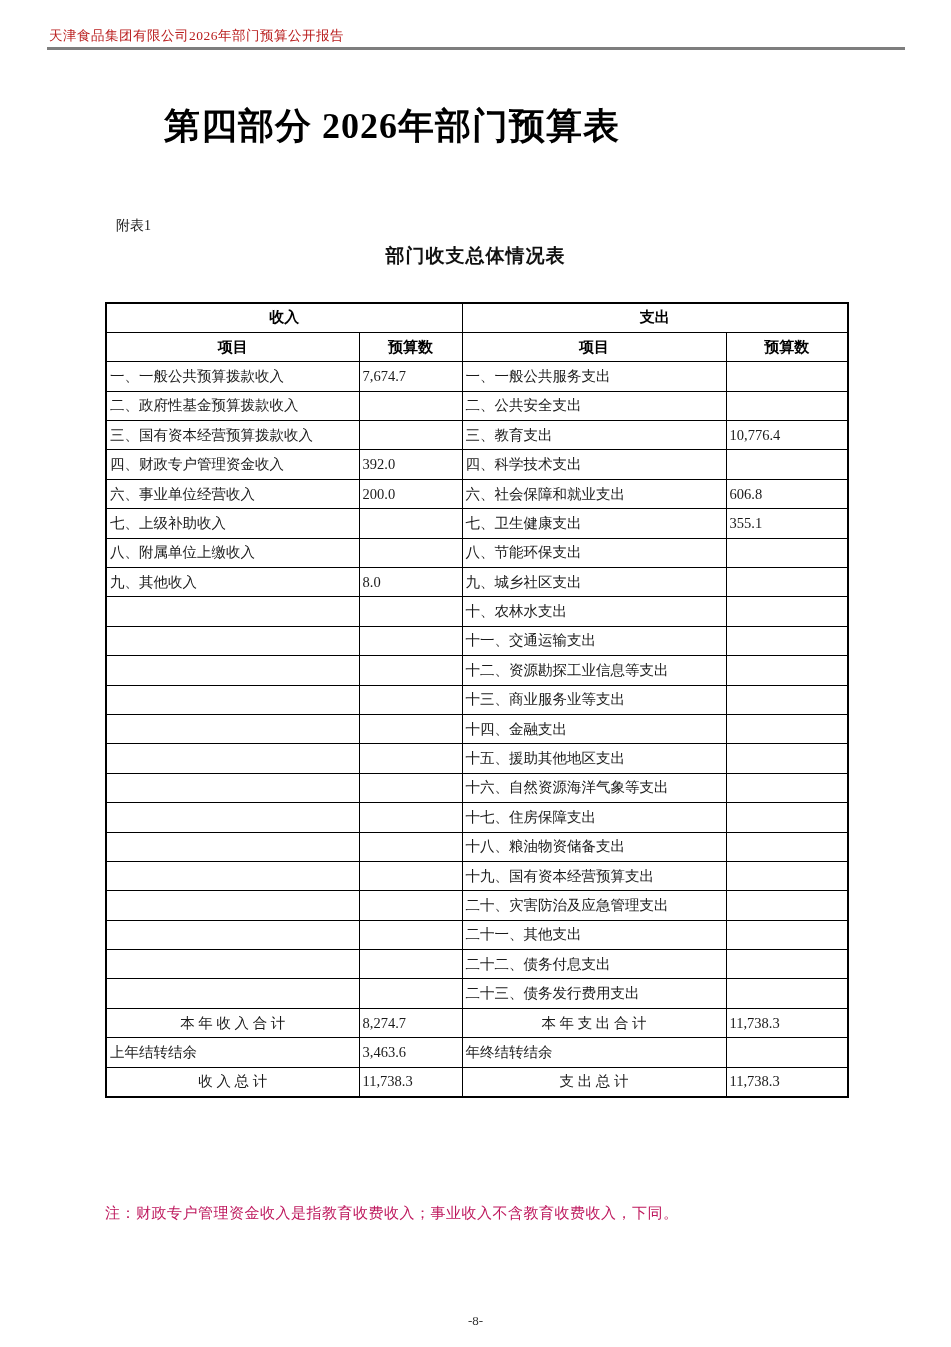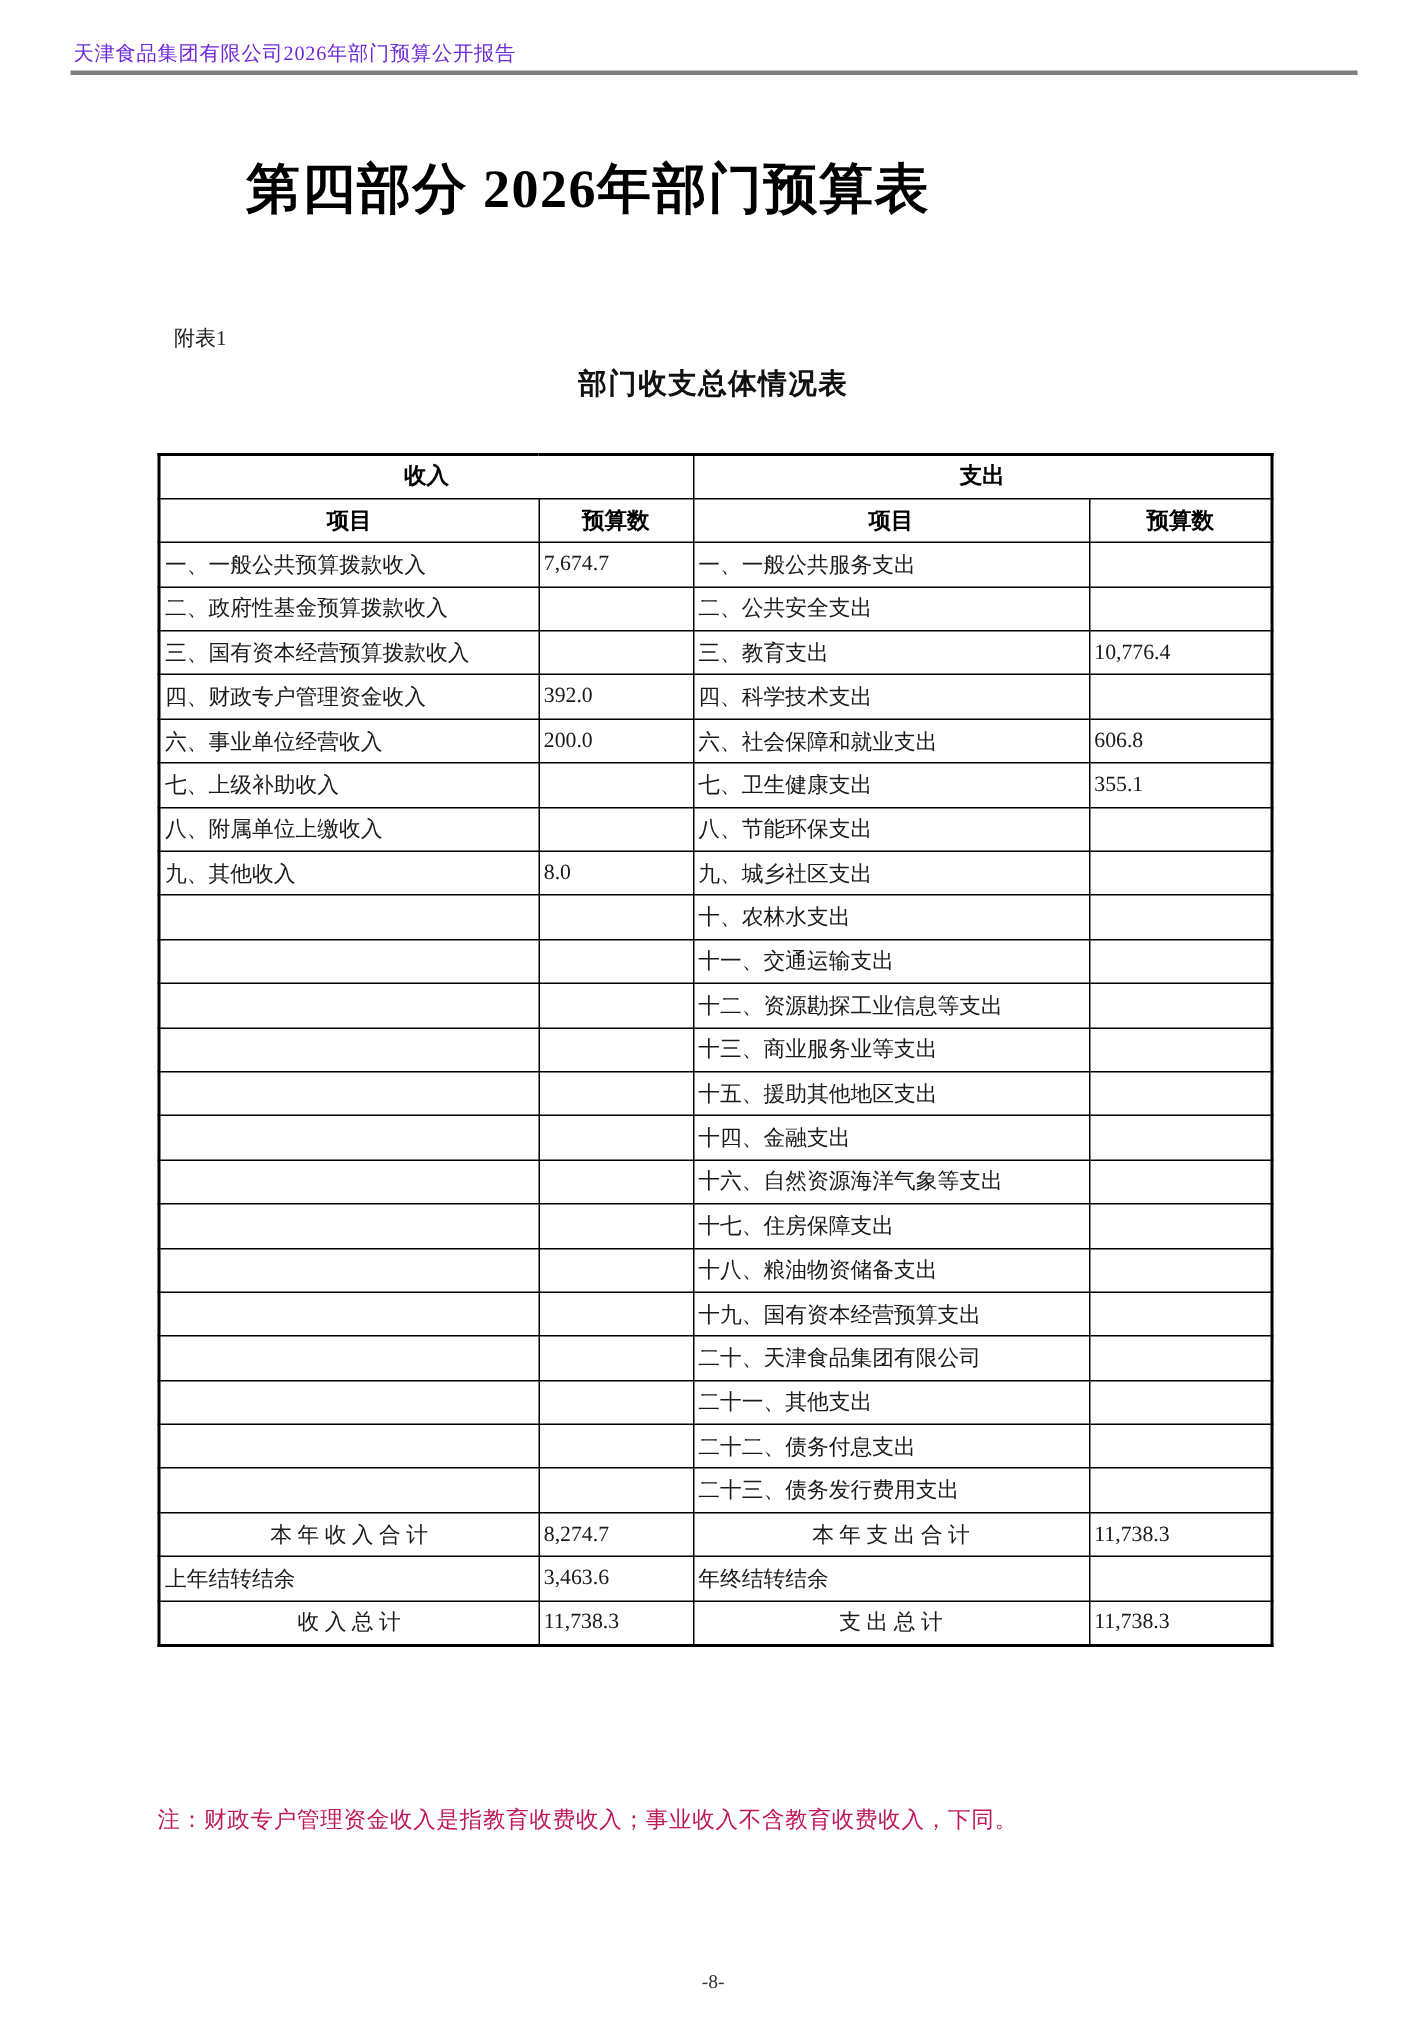--- a/index.html
+++ b/index.html
@@ -7,21 +7,21 @@
   body {
     width: 951px; height: 1347px;
     position: relative;
     font-family: "Liberation Serif", "DejaVu Serif", serif;
     color: #1a1a1a;
   }
   .page { position: absolute; inset: 0; background: #fff; overflow: hidden; }
 
   .doc-header-text {
     position: absolute; left: 49px; top: 27px;
-    font-size: 13.5px; color: #6d28d9; letter-spacing: 0.5px;
+    font-size: 13.5px; color: #b91c1c; letter-spacing: 0.5px;
   }
   .doc-header-rule {
     position: absolute; left: 47px; top: 47px;
     width: 858px; height: 3px; background: #7e7e7e;
   }
 
   .main-title {
     position: absolute; left: 0; top: 102px; width: 784px;
     text-align: center; font-size: 36px; font-weight: bold;
     color: #000; letter-spacing: 1px;
@@ -183,32 +183,32 @@
         </tr>
         <tr>
           <td class="item"></td>
           <td class="num"></td>
           <td class="item">十三、商业服务业等支出</td>
           <td class="num"></td>
         </tr>
         <tr>
           <td class="item"></td>
           <td class="num"></td>
+          <td class="item">十四、金融支出</td>
+          <td class="num"></td>
+        </tr>
+        <tr>
+          <td class="item"></td>
+          <td class="num"></td>
           <td class="item">十五、援助其他地区支出</td>
           <td class="num"></td>
         </tr>
         <tr>
           <td class="item"></td>
           <td class="num"></td>
-          <td class="item">十四、金融支出</td>
-          <td class="num"></td>
-        </tr>
-        <tr>
-          <td class="item"></td>
-          <td class="num"></td>
           <td class="item">十六、自然资源海洋气象等支出</td>
           <td class="num"></td>
         </tr>
         <tr>
           <td class="item"></td>
           <td class="num"></td>
           <td class="item">十七、住房保障支出</td>
           <td class="num"></td>
         </tr>
         <tr>
@@ -219,21 +219,21 @@
         </tr>
         <tr>
           <td class="item"></td>
           <td class="num"></td>
           <td class="item">十九、国有资本经营预算支出</td>
           <td class="num"></td>
         </tr>
         <tr>
           <td class="item"></td>
           <td class="num"></td>
-          <td class="item">二十、天津食品集团有限公司</td>
+          <td class="item">二十、灾害防治及应急管理支出</td>
           <td class="num"></td>
         </tr>
         <tr>
           <td class="item"></td>
           <td class="num"></td>
           <td class="item">二十一、其他支出</td>
           <td class="num"></td>
         </tr>
         <tr>
           <td class="item"></td>

